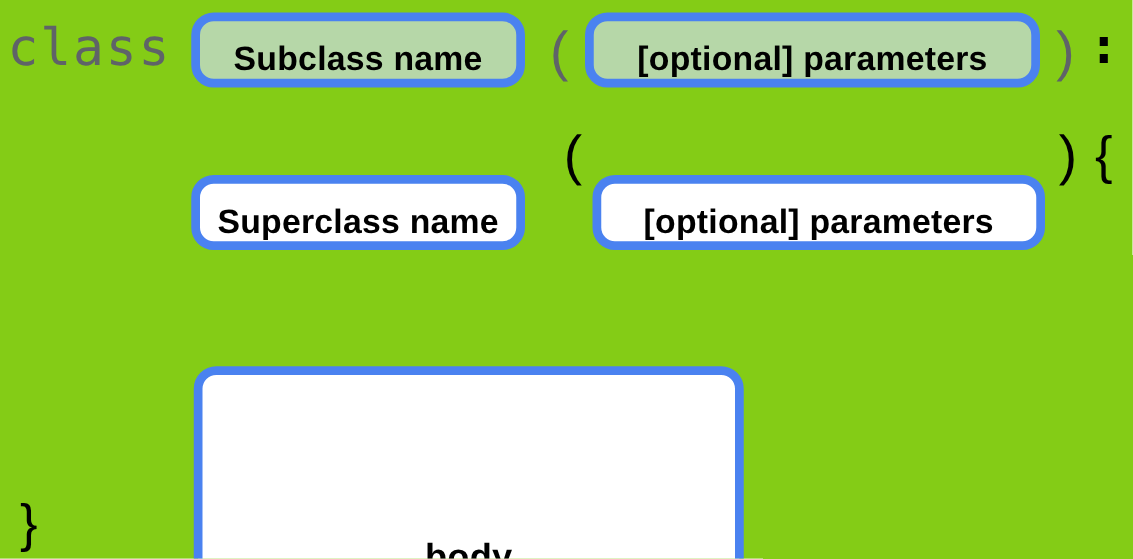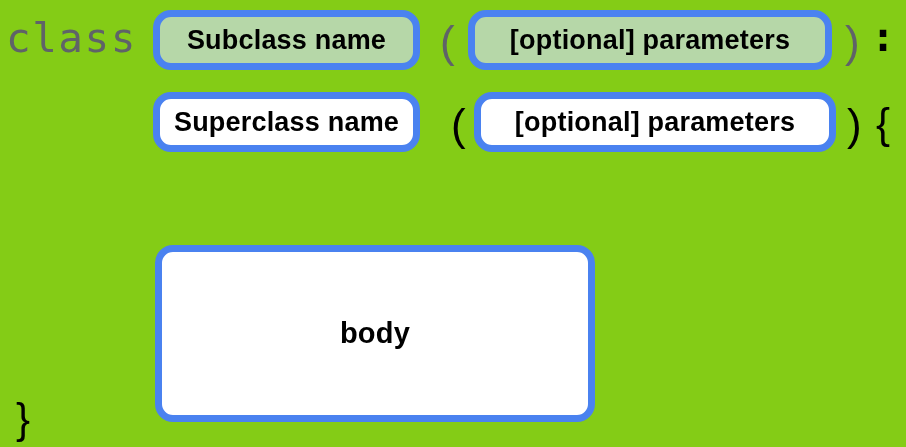--- a/index.html
+++ b/index.html
@@ -14,30 +14,30 @@
     background: #84cc16;
     overflow: hidden;
     font-family: "Liberation Sans", sans-serif;
   }
   .syntax-box {
     position: absolute;
     box-sizing: border-box;
     border: 7px solid var(--border-blue, #4a82f0);
     border-radius: 18px;
     display: flex;
-    align-items: center;
+    align-items: flex-end;
     justify-content: center;
     font-family: "Liberation Sans", sans-serif;
     font-weight: 600;
     font-size: 27px;
     color: var(--black-text, #000000);
     letter-spacing: 0.2px;
   }
   .fill-green { background: var(--fill-green, #b6d7a8); }
-  .fill-white { background: var(--fill-white, #ffffff); }
+  .fill-white { background: var(--fill-white, #ffffff); margin-top: 48px; }
 
   .tok {
     position: absolute;
     line-height: 1;
     white-space: pre;
   }
   .tok-gray { color: var(--gray-text, #5f6368); }
   .tok-black { color: var(--black-text, #000000); }
 
   

